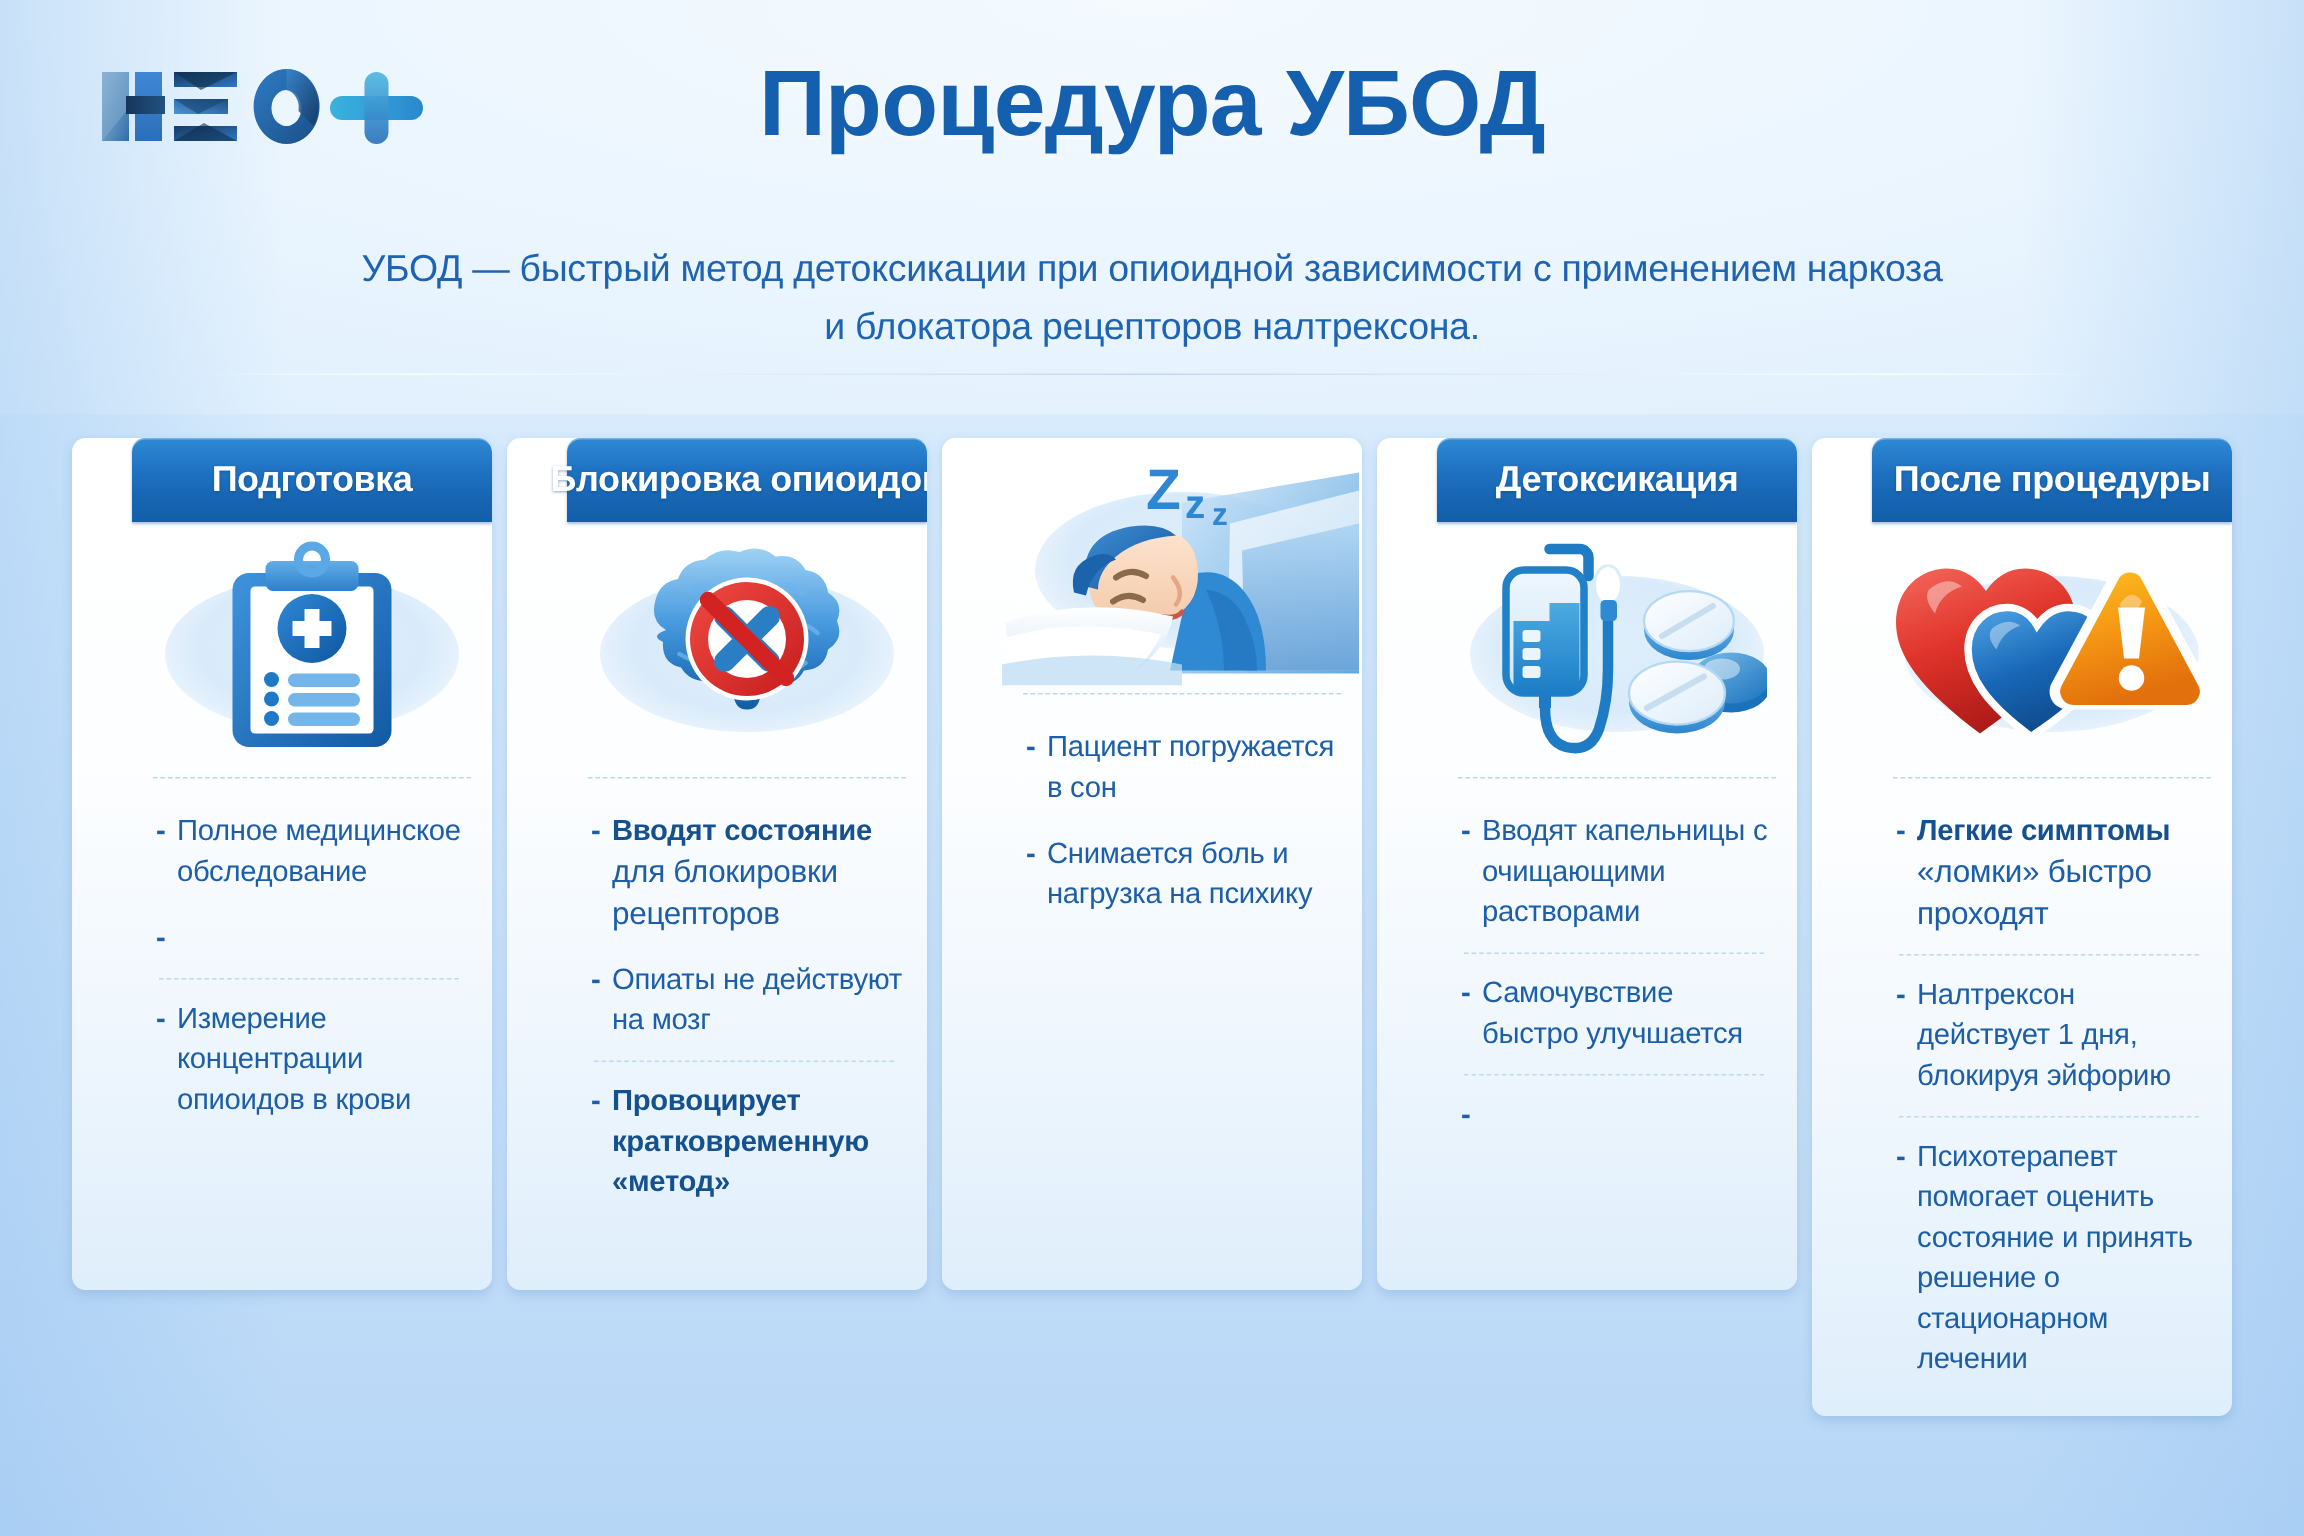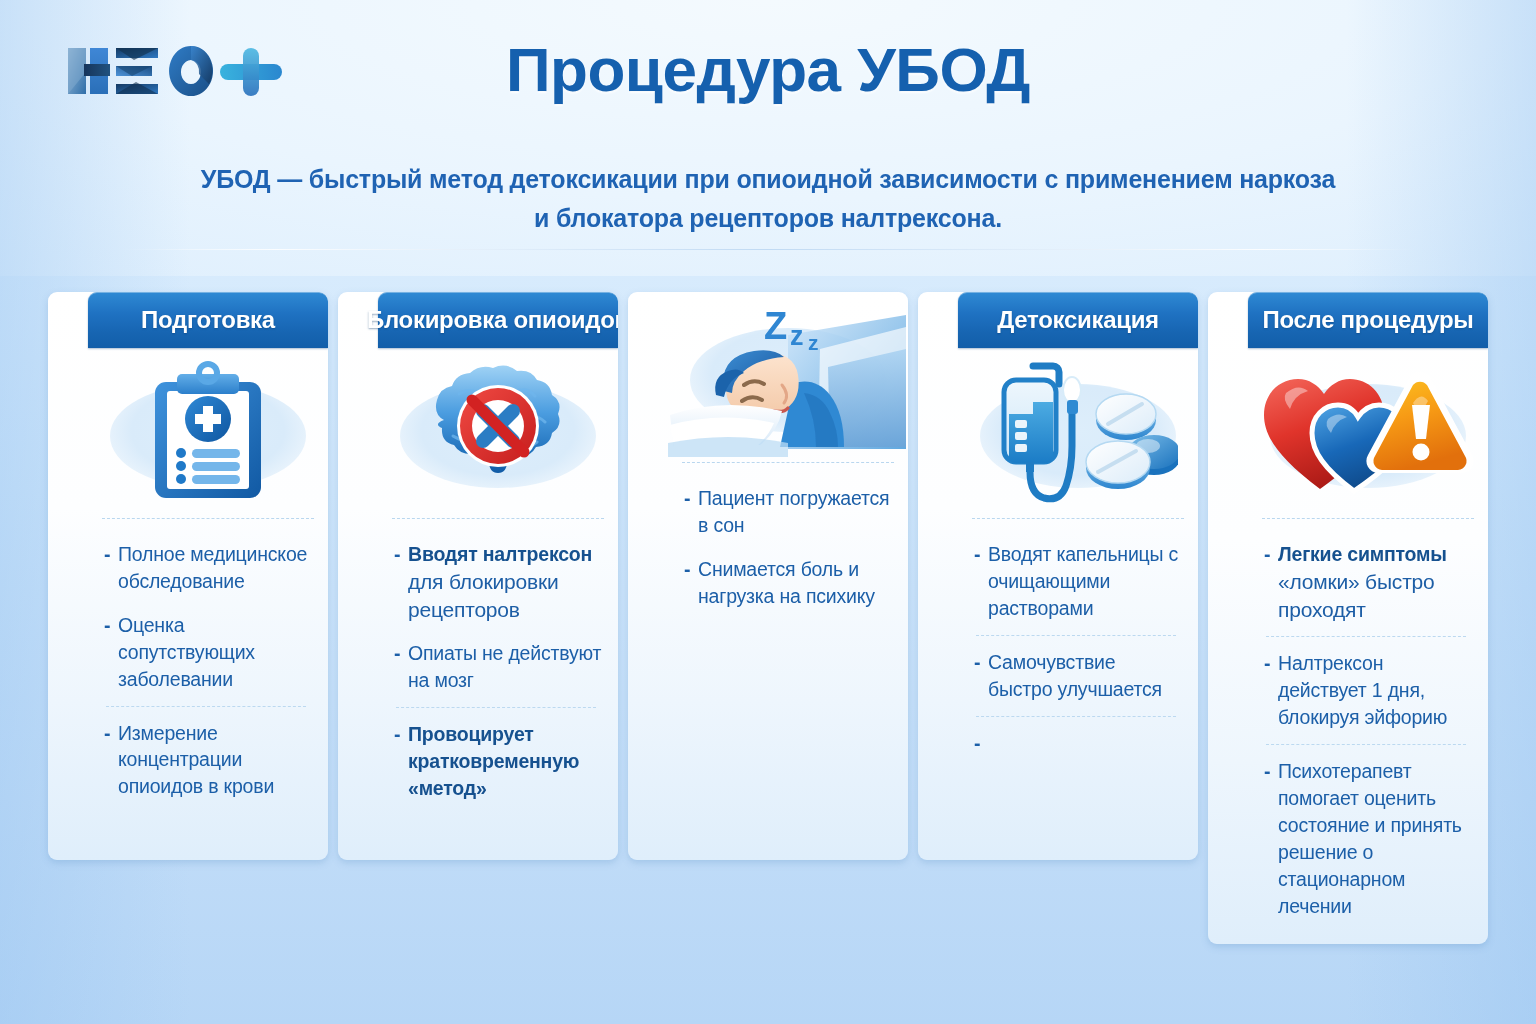--- a/index.html
+++ b/index.html
@@ -80,21 +80,21 @@
   #subtitle {
     position: absolute;
     left: 0; right: 0;
     top: 160px;
     text-align: center;
     font-size: 25px;
     color: #1f63b3;
     line-height: 1.55;
     letter-spacing: -0.2px;
   }
-  #subtitle .line { display: block; font-weight: bold; }
+  #subtitle .line { display: block; }
 
   
   #cards {
     position: absolute;
     left: 48px;
     top: 292px;
     width: 1440px;
     display: flex;
     gap: 10px;
     align-items: flex-start;
@@ -310,21 +310,20 @@
     <div class="icon-divider"></div>
     <div class="card-body">
       <ul class="bullet-list">
         <li class="bullet">
           <span class="dash">-</span>
           <span class="txt">Полное медицинское обследование</span>
         </li>
         <div class="bullet-gap"></div>
         <li class="bullet">
           <span class="dash">-</span>
-          <span class="txt">Оценка сопутствующих заболевании</span>
         </li>
         <div class="bullet-sep"></div>
         <li class="bullet">
           <span class="dash">-</span>
           <span class="txt">Измерение концентрации опиоидов в крови</span>
         </li>
       </ul>
     </div>
   </div>
 
@@ -363,21 +362,21 @@
         <path d="M72 53 l30 30 M102 53 l-30 30" stroke="#2b7dc4" stroke-width="14" stroke-linecap="round"></path>
         <path d="M61 42 l52 52" stroke="#d22222" stroke-width="11" stroke-linecap="round"></path>
       </svg>
     </div>
     <div class="icon-divider"></div>
     <div class="card-body">
       <ul class="bullet-list">
         <li class="bullet strong">
           <span class="dash">-</span>
           <span class="txt">
-            <span class="head">Вводят налтрексон</span>
+            <span class="head">Вводят состояние</span>
             <span class="sub">для блокировки рецепторов</span>
           </span>
         </li>
         <div class="bullet-gap"></div>
         <li class="bullet">
           <span class="dash">-</span>
           <span class="txt">Опиаты не действуют на мозг</span>
         </li>
         <div class="bullet-sep"></div>
         <li class="bullet strong">

